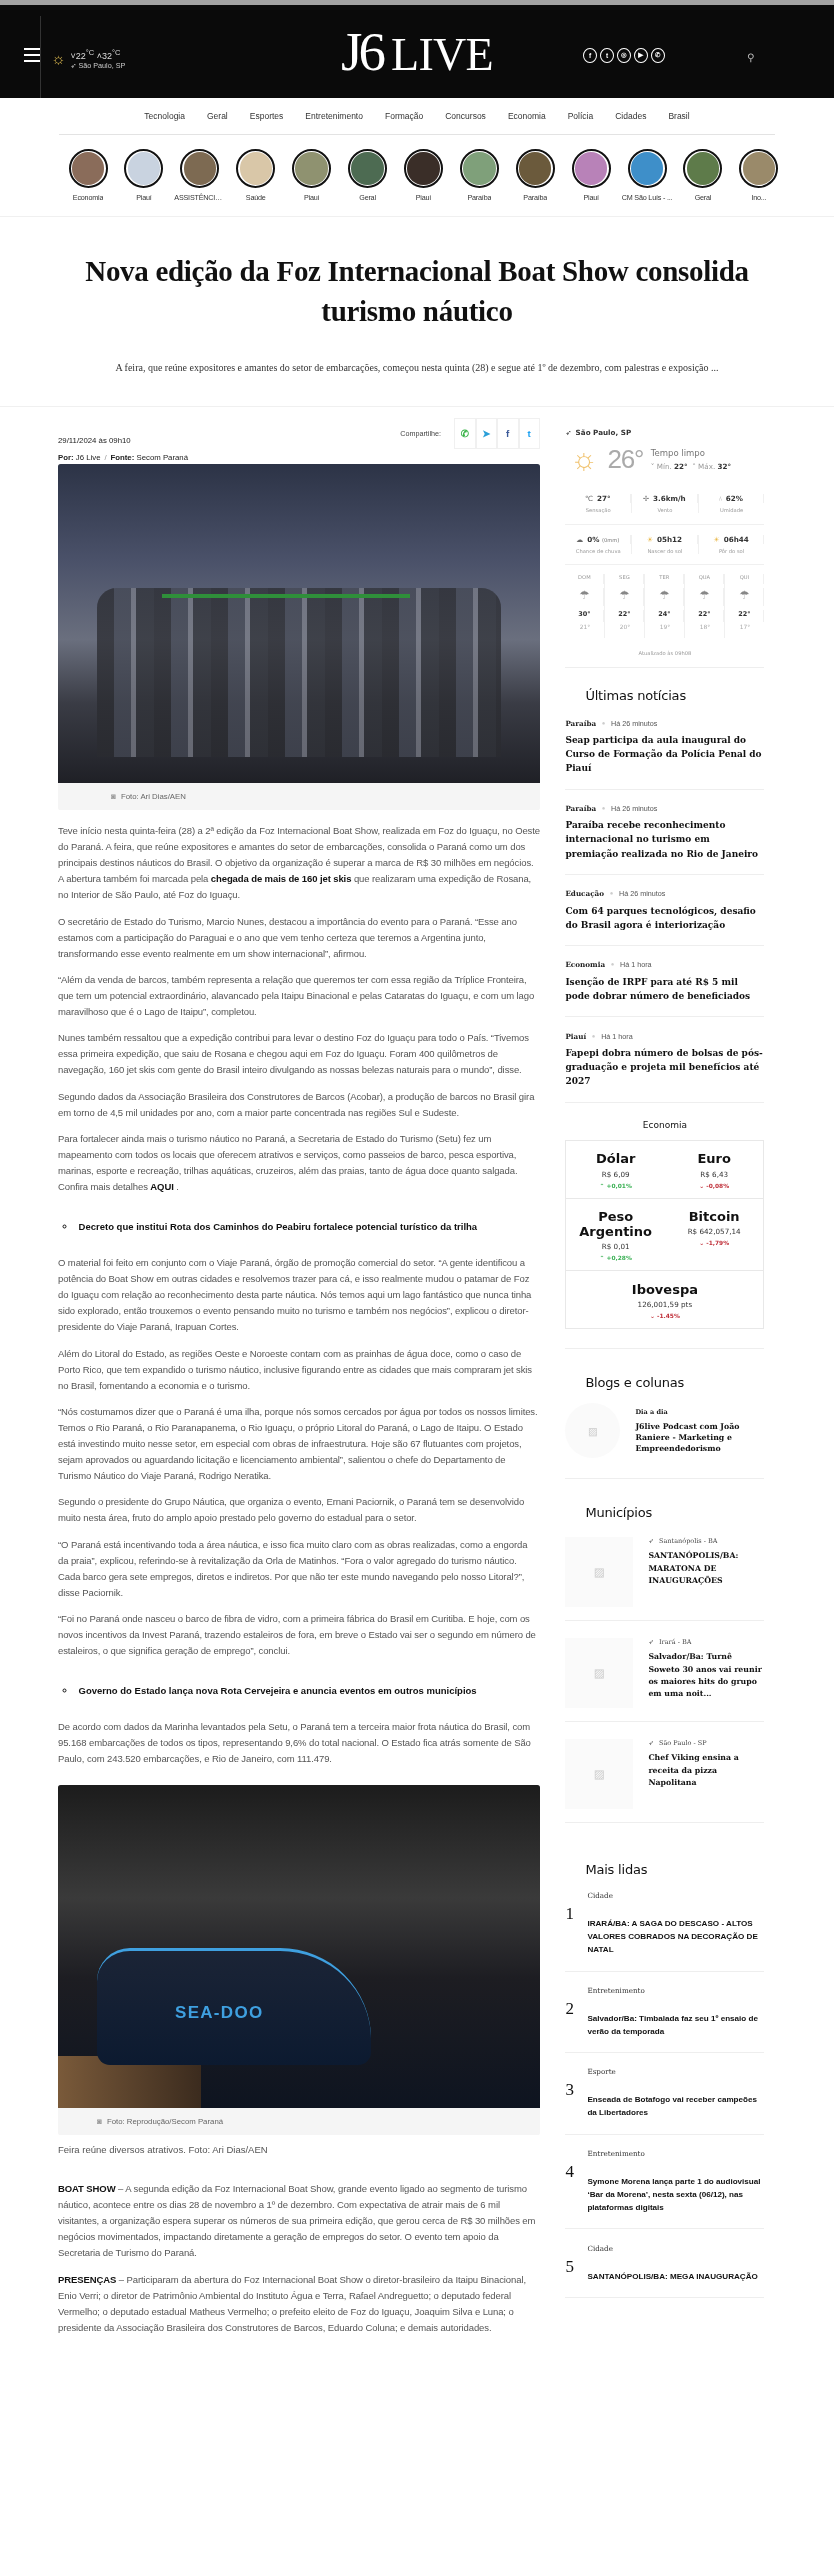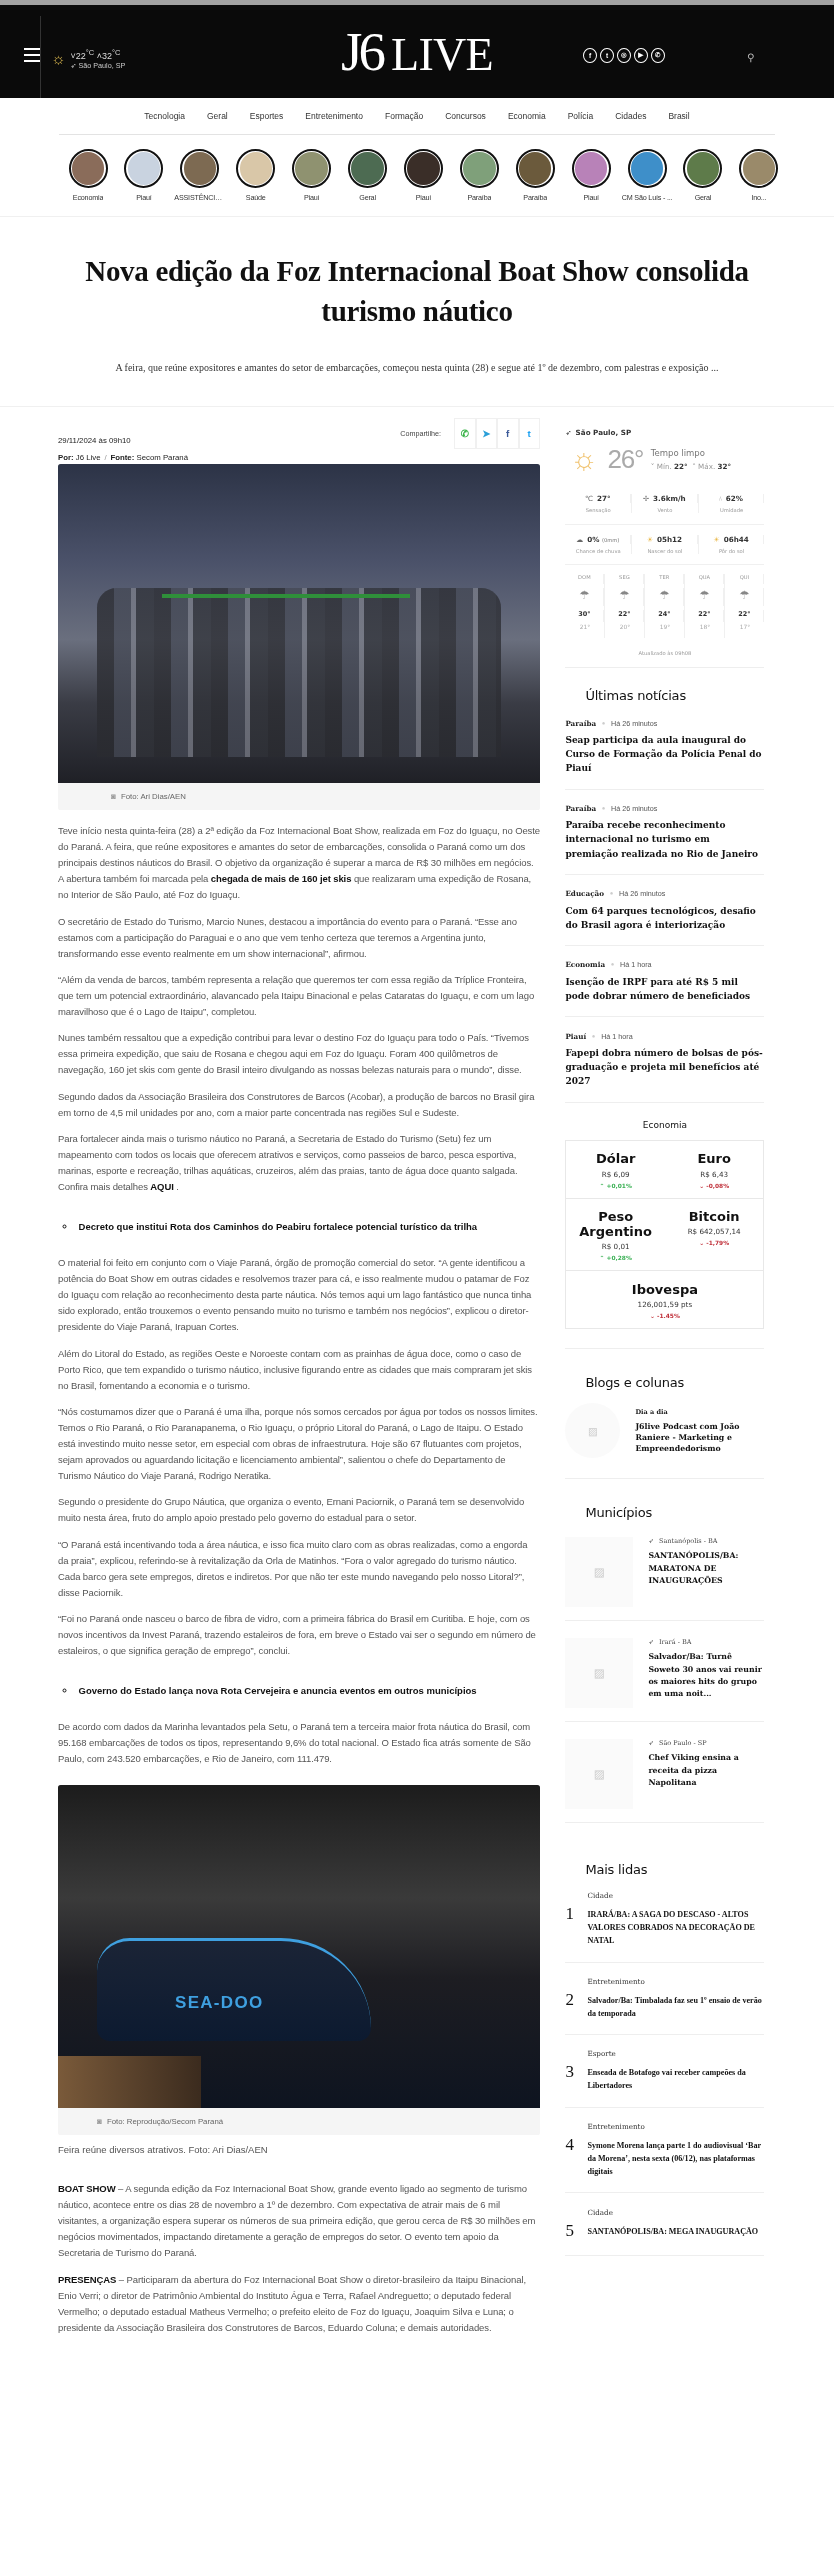--- a/index.html
+++ b/index.html
@@ -44,21 +44,21 @@
 .photo .img .people{position:absolute;left:39px;right:39px;bottom:26px;height:169px;background:repeating-linear-gradient(90deg,#2a2b30 0 17px,#444854 17px 34px,#7a7d88 34px 39px,#303238 39px 57px);opacity:.75;border-radius:19.6px 19.6px 0 0}
 .photo .img .ribbon{position:absolute;left:104px;right:130px;top:130px;height:3.3px;background:#2f8f3a}
 .photo .cap{height:27px;display:flex;align-items:center;padding-left:53px;font-size:7.8px;color:#666;font-family:"Liberation Sans",sans-serif}
 .photo .cap span.cam{margin-right:5.2px;font-size:7.8px;color:#999}
 .body p{font-size:9.5px;line-height:16px;color:#555;margin-top:10.4px;font-family:"Liberation Sans",sans-serif;letter-spacing:-0.1px}
 .body p:first-child{margin-top:13px}
 .body b{color:#111}
 .body ul{margin:23.5px 0 21px 18px;list-style:circle}
 .body li{font-weight:700;font-size:9.5px;line-height:15.6px;color:#111;padding-left:2.6px}
 .photo2 .img{height:323px;background:linear-gradient(180deg,#1c1c1c 0%,#3a3a3a 35%,#1d1d22 60%,#0e1420 100%);position:relative}
-.photo2 .img .jet{position:absolute;left:39px;top:153px;width:274px;height:103px;background:linear-gradient(180deg,#1b2436,#0c1a30);border-radius:33px 91px 13px 13px;border-top:3.9px solid #3fa0e0}
+.photo2 .img .jet{position:absolute;left:39px;top:163px;width:274px;height:117px;background:linear-gradient(180deg,#1b2436,#0c1a30);border-radius:33px 91px 13px 13px;border-top:3.9px solid #3fa0e0}
 .photo2 .img .jet span{position:absolute;left:78px;top:52px;color:#3fa0e0;font-weight:bold;font-size:17px;letter-spacing:1.3px}
 .photo2 .img .floor{position:absolute;left:0;bottom:0;width:143px;height:52px;background:linear-gradient(90deg,#7a5a3a,#3b2b1e)}
 .sidecap{font-size:9.5px;color:#555;margin-top:9px}
 
 .wx .loc{font-family:"DejaVu Sans",sans-serif;font-size:7.2px;font-weight:bold;color:#333;margin-left:1.3px}
 .wx .row1{display:flex;align-items:center;margin-top:6.5px}
 .wx .sunbig{color:#f0c26d;font-size:30px;width:37px;text-align:center;line-height:1}
 .wx .temp{font-family:Liberation Sans, sans-serif;font-size:26px;color:#aaa;font-weight:200;margin-left:5.2px;letter-spacing:-1.3px}
 .wx .cond{margin-left:7.8px;font-family:"DejaVu Sans",sans-serif}
 .wx .cond .c1{font-size:8.5px;color:#777}
@@ -103,21 +103,21 @@
 .blog .cat{font-family:"DejaVu Serif",serif;font-weight:bold;font-size:6.5px;color:#222}
 .blog .tt{font-family:"DejaVu Serif",serif;font-weight:bold;font-size:7.8px;line-height:11px;margin-top:5.2px;color:#111;cursor:pointer}
 .mun .it{display:flex;padding:17px 0 13px;border-bottom:0.7px solid #eee;margin-left:0}
 .mun .it .tx{margin-left:15px}
 .mun .loc{font-family:"DejaVu Serif",serif;font-size:6.5px;color:#444}
 .mun .loc .ar{margin-right:5.2px}
 .mun .tt{font-family:"DejaVu Serif",serif;font-weight:bold;font-size:7.8px;line-height:12.4px;margin-top:5.2px;color:#111;cursor:pointer}
 .top .it{display:flex;border-bottom:0.7px solid #eee;padding:14.3px 0 14.3px}
 .top .num{font-family:"Liberation Serif",serif;font-size:17px;color:#111;width:22px;flex:0 0 auto;padding-top:13px}
 .top .cat{font-family:"DejaVu Serif",serif;font-size:7.2px;color:#333}
-.top .tt{font-family:Liberation Serif, serif;font-weight:bold;font-size:8.1px;line-height:13px;margin-top:8px;color:#111;cursor:pointer}
+.top .tt{font-family:Liberation Sans, sans-serif;font-weight:bold;font-size:8.1px;line-height:13px;margin-top:17px;color:#111;cursor:pointer}
 </style>
 </head>
 <body>
 
 <div class="topstrip"></div>
 
 <header class="header">
   <div class="hamb">
       <span></span>
       <span></span>

